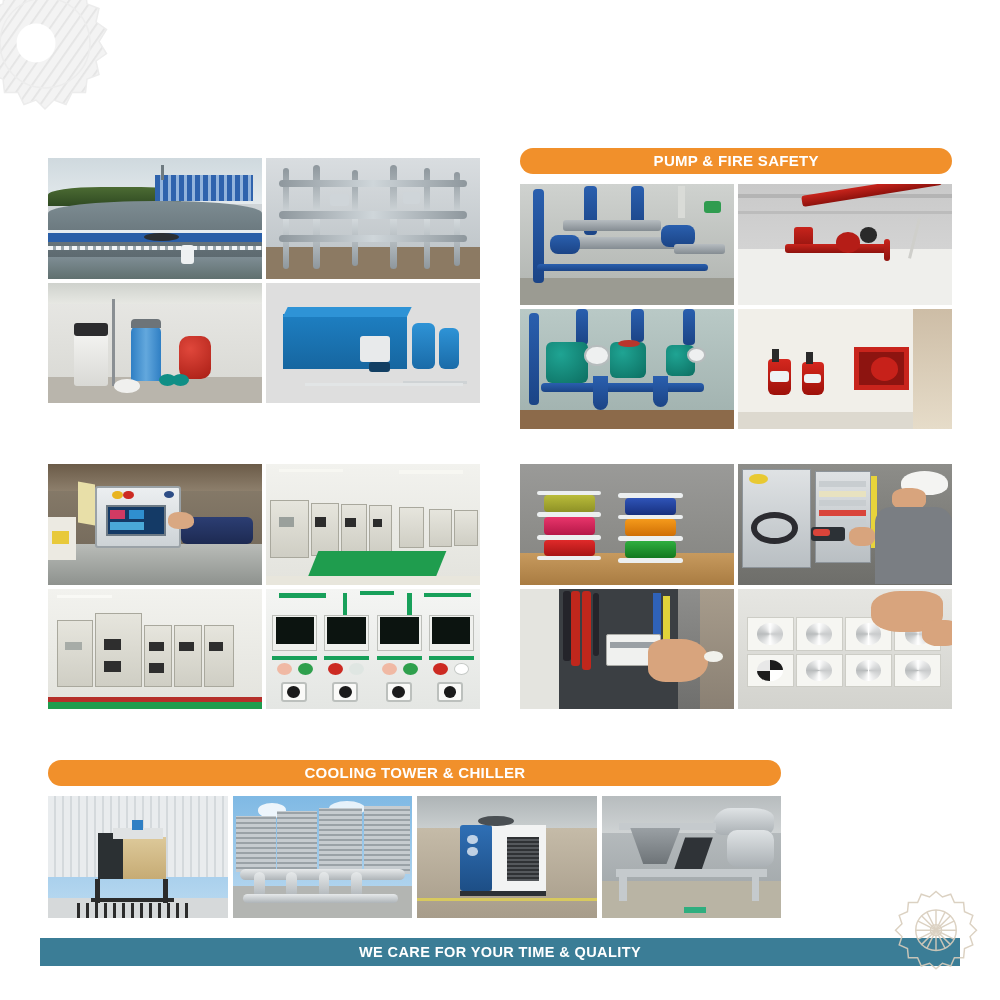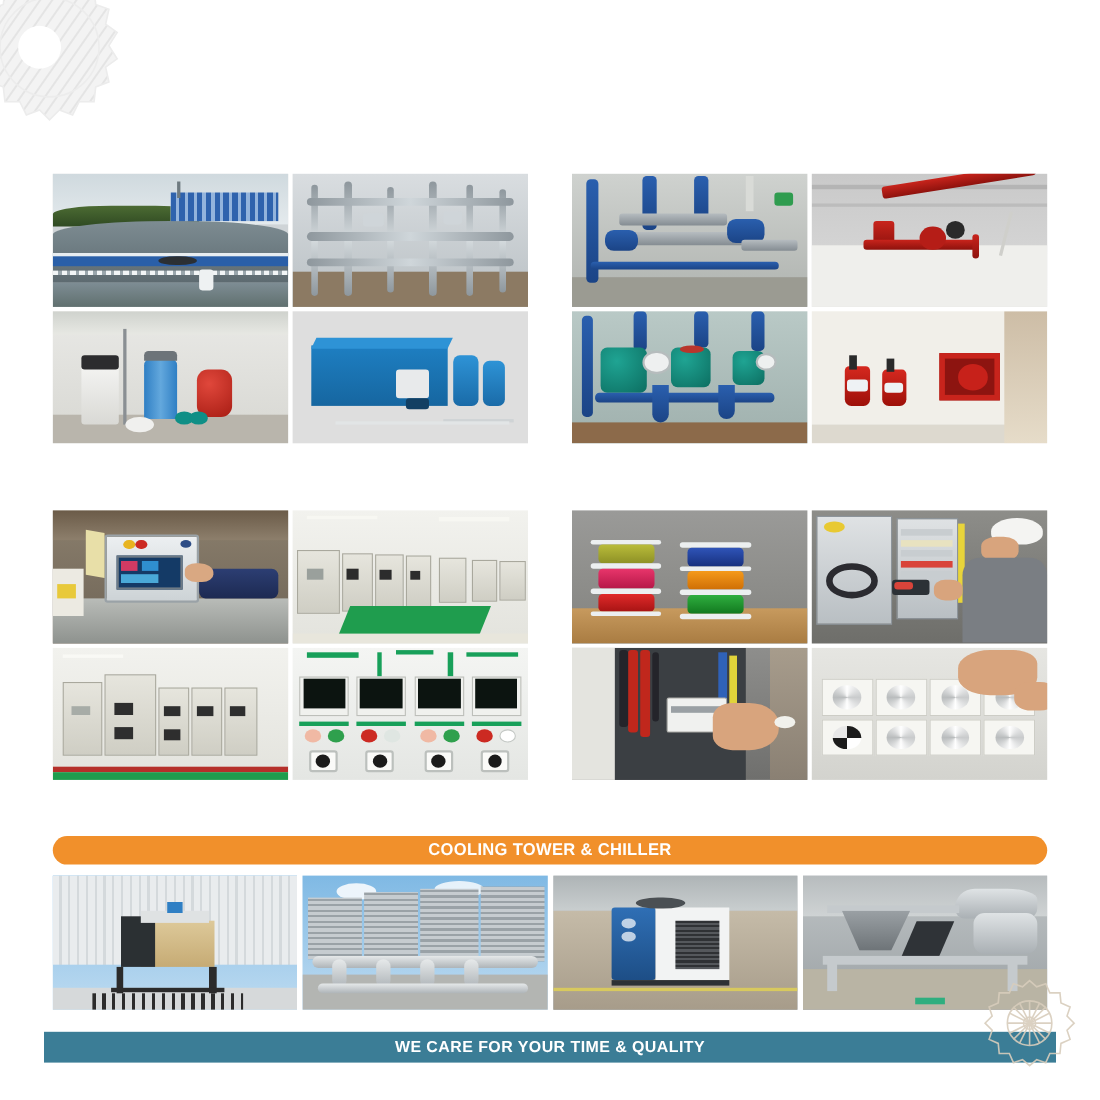--- a/index.html
+++ b/index.html
@@ -245,20 +245,23 @@
           <div class="rnd" style="left:68%;top:34%;width:11%;height:38%;background:linear-gradient(#2e93d6,#1a6ba8);border-radius:6px;"></div>
           <div class="rnd" style="left:81%;top:38%;width:9%;height:34%;background:linear-gradient(#2e93d6,#1a6ba8);border-radius:6px;"></div>
           <div class="bar" style="left:64%;bottom:16%;width:30%;height:3px;background:#cfd3d5;"></div>
           <div class="bar" style="left:18%;bottom:14%;width:74%;height:3px;background:#e2e5e6;"></div>
         </div>
       </div>
     </div>
   </div>
 
   <div class="sec" style="left:520px;top:148px;width:432px;">
+    <div class="pill">
+        <span>PUMP &amp; FIRE SAFETY</span>
+      </div>
     <div class="tiles g2" style="height:245px;">
       <div class="tile pv-bg">
         <div class="ph">
           <div class="bar" style="left:0;bottom:0;width:100%;height:22%;background:#9b9b92;"></div>
           <div class="pv-blue" style="left:6%;top:4%;width:5%;height:78%;"></div>
           <div class="pv-blue" style="left:30%;top:2%;width:6%;height:40%;"></div>
           <div class="pv-blue" style="left:52%;top:2%;width:6%;height:36%;"></div>
           <div class="pv-steel" style="left:20%;top:30%;width:46%;height:9%;"></div>
           <div class="pv-steel" style="left:24%;top:44%;width:52%;height:10%;"></div>
           <div class="pv-blue" style="left:14%;top:42%;width:14%;height:16%;border-radius:8px;"></div>
@@ -498,21 +501,21 @@
           <div class="ws-knob" style="left:32%;top:59%;width:12%;height:18%;"></div>
           <div class="ws-knob" style="left:55%;top:59%;width:12%;height:18%;"></div>
           <div class="ws-knob" style="left:78%;top:59%;width:12%;height:18%;"></div>
           <div class="el-skin" style="left:62%;top:2%;width:34%;height:34%;border-radius:40% 30% 40% 40%;"></div>
           <div class="el-skin" style="left:86%;top:26%;width:18%;height:22%;border-radius:40%;"></div>
         </div>
       </div>
     </div>
   </div>
 
-  <div class="sec" style="left:48px;top:760px;width:904px;">
+  <div class="sec" style="left:48px;top:760px;width:733px;">
     <div class="pill">
         <span>COOLING TOWER &amp; CHILLER</span>
       </div>
     <div class="tiles g4" style="height:122px;">
       <div class="tile ct-sky">
         <div class="ph">
           <div class="ct-wall"></div>
           <div class="bar" style="left:0;bottom:0;width:100%;height:16%;background:#d6d9da;"></div>
           <div class="ct-box" style="left:36%;top:34%;width:30%;height:34%;"></div>
           <div class="bar" style="left:28%;top:30%;width:14%;height:38%;background:#2b3033;"></div>

